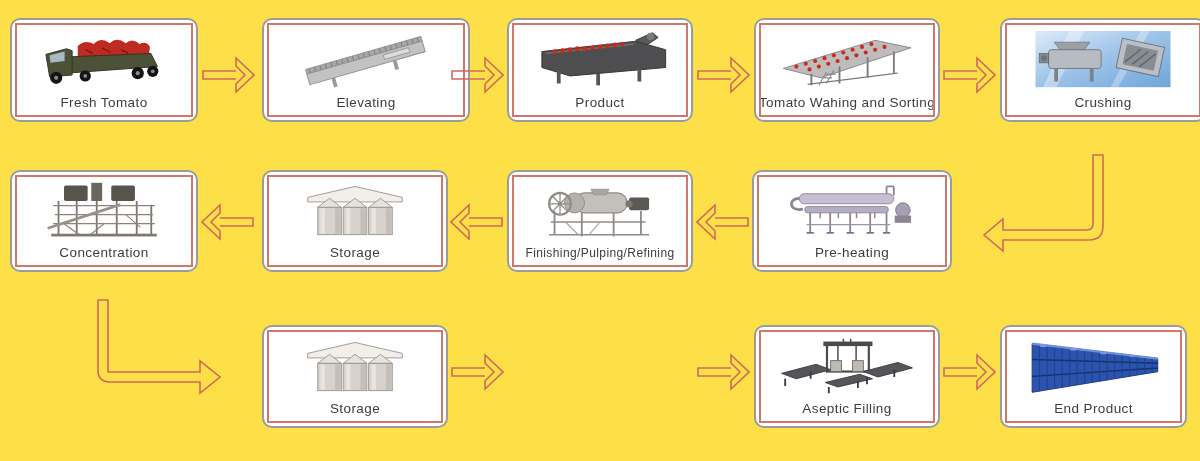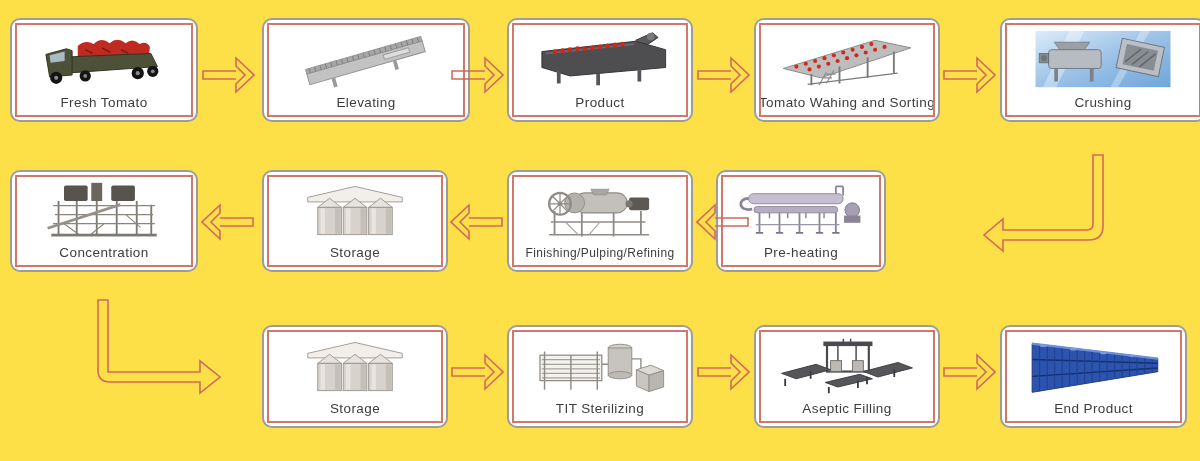--- a/index.html
+++ b/index.html
@@ -146,21 +146,21 @@
             <rect x="96" y="14" width="46" height="32" fill="#b9bfc5" stroke="#6e747a" stroke-width="1"></rect>
             <rect x="102" y="19" width="34" height="22" fill="#878d93"></rect>
             <path d="M104,38 L118,21 M112,39 L126,22 M120,40 L134,23" stroke="#5f656b" stroke-width="1.5"></path>
           </g>
         </svg>
       </div>
       <div class="label">Crushing</div>
     </div>
   </div>
 
-  <div class="station" style="left:716px;top:170px;width:170px;height:102px">
+  <div class="station" style="left:752px;top:170px;width:200px;height:102px">
     <div class="station-inner">
       <div class="illus">
         <svg viewBox="0 0 160 66" width="150" height="60">
           <path d="M118,6 v10 M126,6 v10 M118,6 h8" stroke="#8b8496" stroke-width="2" fill="none"></path>
           <rect x="22" y="14" width="104" height="11" rx="5.5" fill="#c6bfd1" stroke="#8b8496" stroke-width="1"></rect>
           <rect x="28" y="28" width="92" height="7" rx="3.5" fill="#b5aec2" stroke="#8b8496" stroke-width="1"></rect>
           <path d="M22,19 C10,19 10,34 26,31" fill="none" stroke="#8b8496" stroke-width="3"></path>
           <circle cx="136" cy="32" r="8" fill="#a79fb4" stroke="#7b7489" stroke-width="1"></circle>
           <rect x="127" y="38" width="18" height="8" fill="#8b8496"></rect>
           <path d="M45,35 v6 M65,35 v6 M85,35 v6 M105,35 v6" stroke="#8b8496" stroke-width="1.6"></path>
@@ -255,39 +255,20 @@
           <rect x="98" y="30" width="5" height="28" fill="#e8e4df"></rect>
           <rect x="58" y="30" width="6" height="28" fill="#c4bfb8"></rect>
           <rect x="86" y="30" width="6" height="28" fill="#c4bfb8"></rect>
           <rect x="114" y="30" width="6" height="28" fill="#c4bfb8"></rect>
         </svg>
       </div>
       <div class="label">Storage</div>
     </div>
   </div>
 
-  <div class="station" style="left:507px;top:325px;width:186px;height:103px">
-    <div class="station-inner">
-      <div class="illus">
-        <svg viewBox="0 0 160 66" width="150" height="60">
-          <rect x="14" y="20" width="68" height="28" fill="#f4f2ef" stroke="#918d88" stroke-width="1.4"></rect>
-          <path d="M16,25 h64 M16,30 h64 M16,35 h64 M16,40 h64 M16,45 h64" stroke="#a5a19c" stroke-width="1.4"></path>
-          <path d="M19,16 v42 M77,16 v42 M48,20 v38" stroke="#8f8b86" stroke-width="1.6"></path>
-          <ellipse cx="102" cy="12" rx="13" ry="4" fill="#d4d0cb" stroke="#8f8b86" stroke-width="1"></ellipse>
-          <rect x="89" y="12" width="26" height="30" fill="#c7c3be" stroke="#8f8b86" stroke-width="1"></rect>
-          <ellipse cx="102" cy="42" rx="13" ry="4" fill="#bdb9b4" stroke="#8f8b86" stroke-width="1"></ellipse>
-          <path d="M82,30 h7 M115,24 h10 v12" stroke="#8f8b86" stroke-width="1.5" fill="none"></path>
-          <path d="M120,36 L136,31 L150,37 L134,42 Z" fill="#dcd8d3" stroke="#8f8b86" stroke-width="1"></path>
-          <path d="M120,36 L120,54 L134,60 L134,42 Z" fill="#c9c5c0" stroke="#8f8b86" stroke-width="1"></path>
-          <path d="M134,42 L150,37 L150,55 L134,60 Z" fill="#b9b5b0" stroke="#8f8b86" stroke-width="1"></path>
-        </svg>
-      </div>
-      <div class="label">TIT Sterilizing</div>
-    </div>
-  </div>
 
   <div class="station" style="left:754px;top:325px;width:186px;height:103px">
     <div class="station-inner">
       <div class="illus">
         <svg viewBox="0 0 160 66" width="150" height="60">
           <rect x="58" y="8" width="46" height="30" fill="none" stroke="#4a4a4e" stroke-width="2.4"></rect>
           <path d="M70,8 v30 M90,8 v30" stroke="#4a4a4e" stroke-width="1.6"></path>
           <rect x="54" y="5" width="54" height="5" fill="#4a4a4e"></rect>
           <rect x="62" y="26" width="12" height="12" fill="#bdb9b4" stroke="#6e6a66" stroke-width="1"></rect>
           <rect x="86" y="26" width="12" height="12" fill="#bdb9b4" stroke="#6e6a66" stroke-width="1"></rect>

